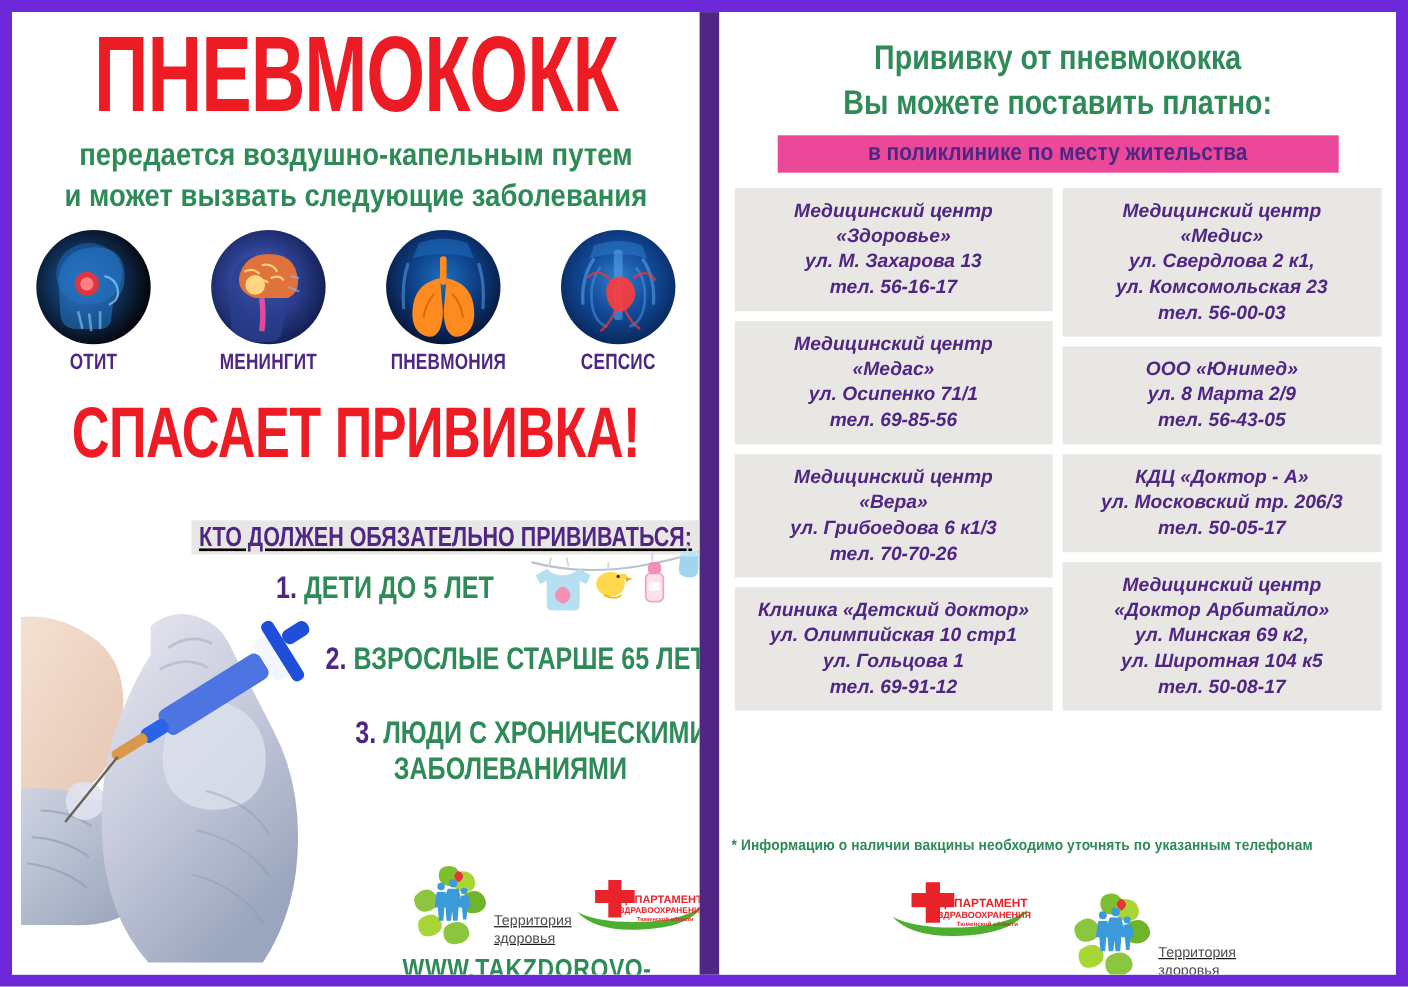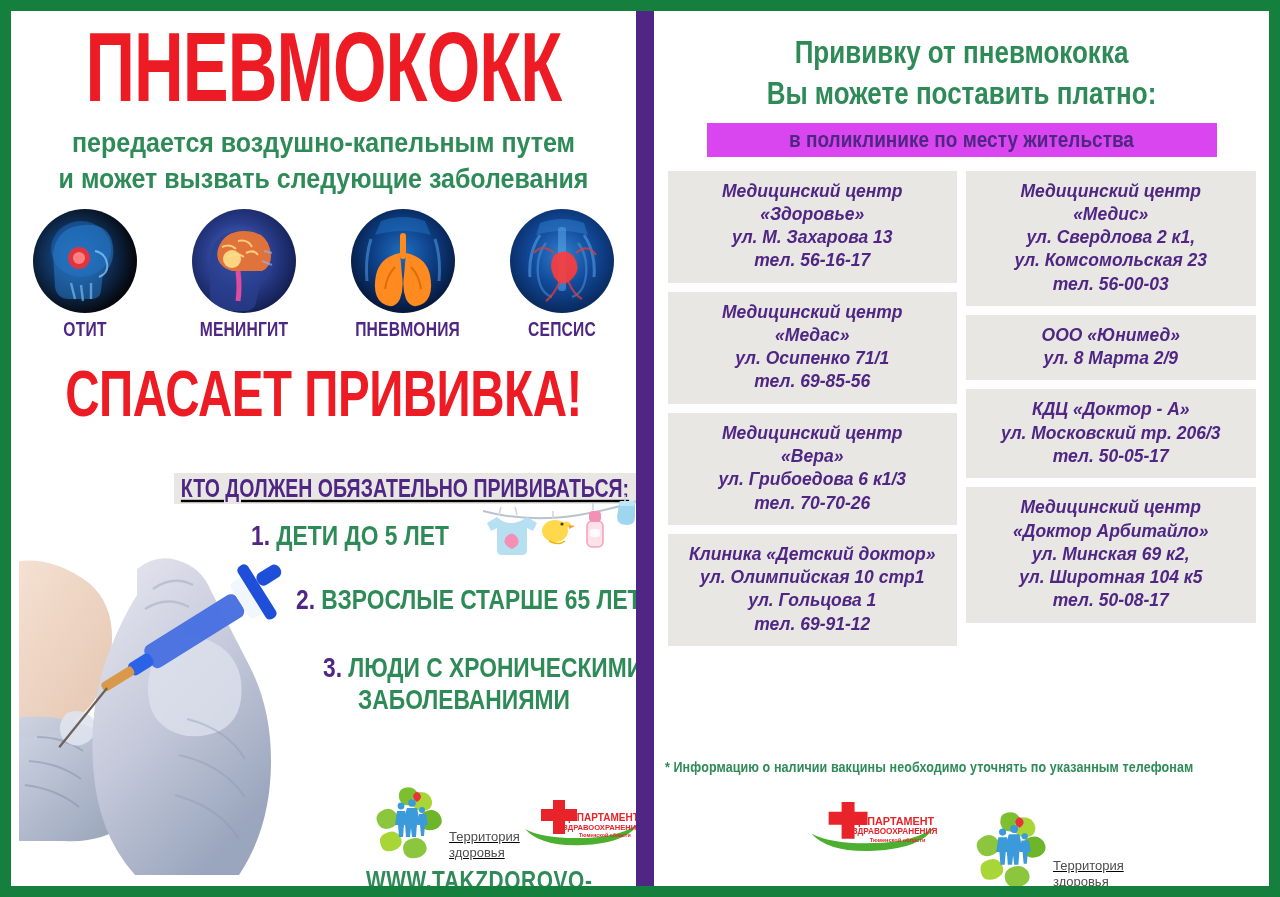--- a/index.html
+++ b/index.html
@@ -8,21 +8,21 @@
     width: 1280px; height: 897px;
     background: #ffffff;
     font-family: "Liberation Sans", sans-serif;
     overflow: hidden;
   }
 
   .poster {
     position: relative;
     width: 1280px; height: 897px;
     background: #ffffff;
-    border: 11px solid #15803d;
+    border: 11px solid #6d28d9;
     padding: 0;
   }
 
   
   .panel-left {
     position: absolute;
     left: 0; top: 0;
     width: 625px; height: 875px;
     background: #ffffff;
     overflow: hidden;
@@ -203,21 +203,21 @@
     font-weight: bold;
     line-height: 1.3;
     transform: scaleY(1.2);
     transform-origin: center top;
   }
   .r-heading div { white-space: nowrap; }
 
   .r-subbar {
     margin: 22px auto 0 auto;
     width: 510px; height: 34px;
-    background: #d946ef;
+    background: #ec4899;
     display: flex; align-items: center; justify-content: center;
   }
   .r-subbar span {
     color: #4f2683;
     font-size: 19px;
     font-weight: bold;
     transform: scaleY(1.15);
     white-space: nowrap;
   }
 
@@ -515,20 +515,21 @@
           <div class="ln">Медицинский центр</div>
           <div class="ln">«Медис»</div>
           <div class="ln">ул. Свердлова 2 к1,</div>
           <div class="ln">ул. Комсомольская 23</div>
           <div class="ln">тел. 56-00-03</div>
         </div>
 
         <div class="clinic-card">
           <div class="ln">ООО «Юнимед»</div>
           <div class="ln">ул. 8 Марта 2/9</div>
+          <div class="ln">тел. 56-43-05</div>
         </div>
 
         <div class="clinic-card">
           <div class="ln">КДЦ «Доктор - А»</div>
           <div class="ln">ул. Московский тр. 206/3</div>
           <div class="ln">тел. 50-05-17</div>
         </div>
 
         <div class="clinic-card">
           <div class="ln">Медицинский центр</div>

